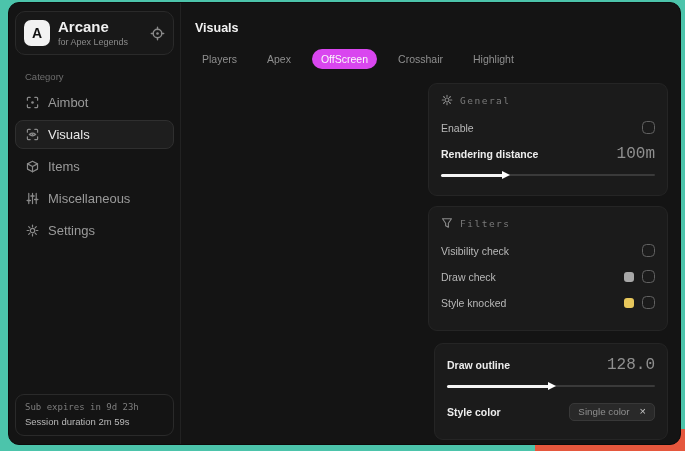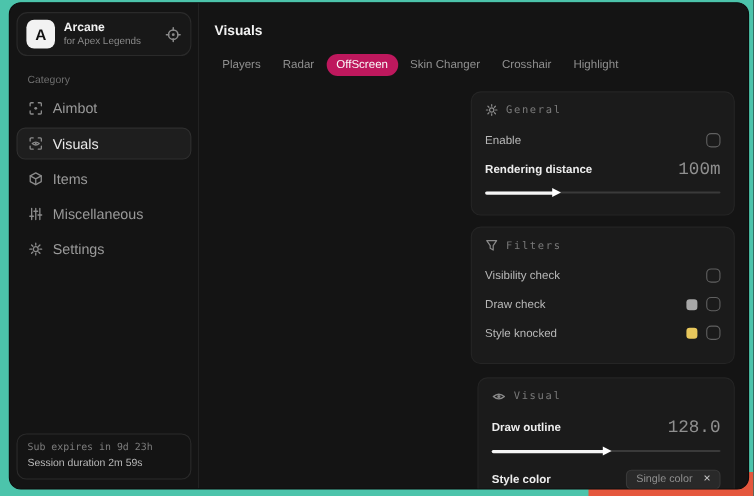--- a/index.html
+++ b/index.html
@@ -26,46 +26,46 @@
   .app-card {
     border:1px solid #2a2a2a; background:#181818; border-radius:10px;
     padding:6px 8px; display:flex; align-items:center; gap:8px;
   }
   .app-logo {
     width:26px; height:26px; background:#f2f2f2; border-radius:7px;
     color:#111; font-weight:bold; font-size:14px;
     display:flex; align-items:center; justify-content:center;
   }
   .app-meta { flex:1; line-height:1.25; }
-  .app-name { color:#f0f0f0; font-size:11px; font-weight:bold; }
+  .app-name { color:#f0f0f0; font-size:15px; font-weight:bold; }
   .app-sub  { color:#8a8a8a; font-size:9px; }
   .app-target { color:#8a8a8a; display:flex; }
   .cat-label { color:#6e6e6e; font-size:9.5px; margin:16px 0 6px 10px; }
   .nav-item {
     display:flex; align-items:center; gap:9px; padding:6px 10px;
     border:1px solid transparent; border-radius:8px; margin-bottom:3px;
     color:#9a9a9a; font-size:13px; cursor:default;
   }
   .nav-item.active { background:#1e1e1e; border-color:#2f2f2f; color:#e9e9e9; }
   .nav-item .ni { display:flex; }
   .sidebar-spacer { flex:1; }
   .sub-card {
     border:1px solid #2a2a2a; border-radius:9px; padding:6px 9px; line-height:1.5;
   }
   .sub-line1 { font-family:"DejaVu Sans Mono", monospace; color:#7d7d7d; font-size:9px; }
   .sub-line2 { color:#b9b9b9; font-size:9.5px; }
   
   .main { flex:1; padding:12px 12px 0 12px; display:flex; flex-direction:column; }
   .page-title { color:#f2f2f2; font-size:12.5px; font-weight:bold; margin:6px 0 14px 2px; }
-  .tab-bar { display:flex; align-items:center; gap:2px; margin-bottom:14px; }
+  .tab-bar { display:flex; align-items:center; gap:12px; margin-bottom:14px; }
   .tab {
     color:#8f8f8f; font-size:10.5px; padding:4px 9px; border-radius:13px; cursor:default;
     white-space:nowrap;
   }
-  .tab.active { background:#be185d; color:#fafafa; }
+  .tab.active { background:#d946ef; color:#fafafa; }
   .cards { display:flex; gap:12px; align-items:flex-end;flex-direction:column; }
   .col { display:flex; flex-direction:column; gap:10px; }
   .col-left  { width:240px; }
   .col-right { width:234px; }
   .card {
     background:#1b1b1b; border:1px solid #252525; border-radius:9px;
     padding:10px 12px 12px 12px;
   }
   .card-head {
     display:flex; align-items:center; gap:7px;
@@ -182,23 +182,22 @@
     <div class="sub-card">
       <div class="sub-line1">Sub expires in 9d 23h</div>
       <div class="sub-line2">Session duration 2m 59s</div>
     </div>
   </div>
 
   <div class="main">
     <div class="page-title">Visuals</div>
     <div class="tab-bar">
         <div class="tab">Players</div>
-        <div class="tab">Radar</div>
+        <div class="tab">Apex</div>
         <div class="tab active">OffScreen</div>
-        <div class="tab">Skin Changer</div>
         <div class="tab">Crosshair</div>
         <div class="tab">Highlight</div>
       </div>
 
     <div class="cards">
       <div class="col col-left">
 
         <div class="card">
           <div class="card-head">
             <span class="ci">
@@ -254,29 +253,20 @@
                   <span class="checkbox"></span>
                 </span>
               </div>
             </div>
         </div>
       </div>
 
       <div class="col col-right">
 
         <div class="card">
-          <div class="card-head">
-            <span class="ci">
-                <svg width="13" height="13" viewBox="0 0 14 14" fill="none" stroke="#8a8a8a" stroke-width="1.3" stroke-linecap="round" stroke-linejoin="round">
-                  <path d="M1.6 7q5.4-4.6 10.8 0q-5.4 4.6-10.8 0z"></path>
-                  <circle cx="7" cy="7" r="1.5" fill="#8a8a8a" stroke="none"></circle>
-                </svg>
-              </span>
-            <span>Visual</span>
-          </div>
           <div class="row">
             <span class="row-strong">Draw outline</span>
             <span class="row-value">128.0</span>
           </div>
           <div class="slider">
             <div class="track"></div>
               <div class="fill" style="width: 50%;"></div>
               <div class="thumb" style="left: 50%;"></div>
           </div>
           <div class="row" style="margin-top:9px;">

